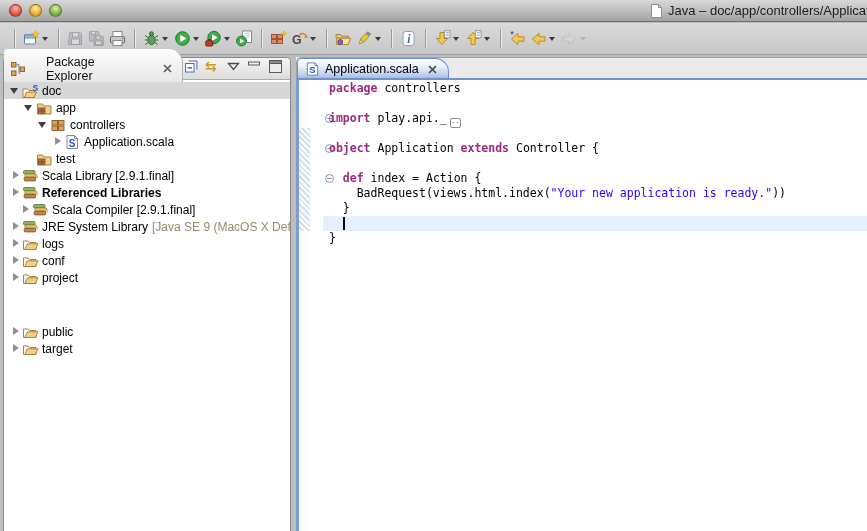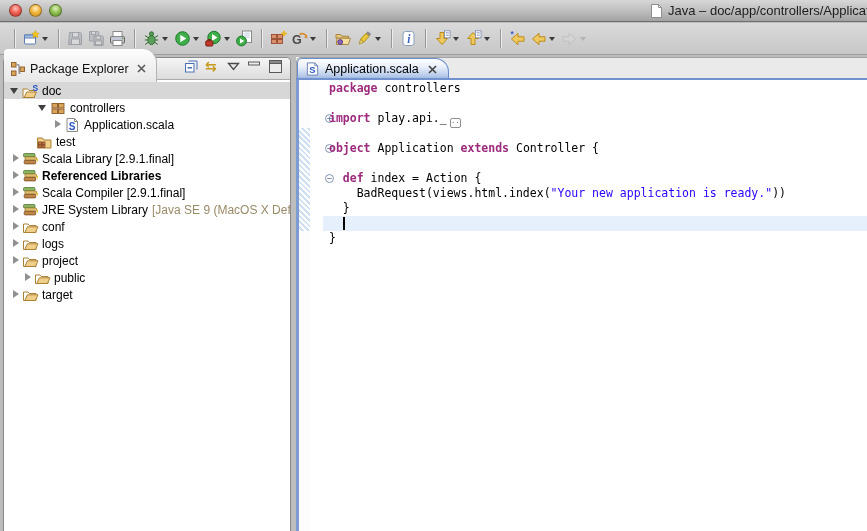--- a/index.html
+++ b/index.html
@@ -31,21 +31,21 @@
   .tbtn.disabled .dd{border-top-color:#888}
   .tsep{width:1px;height:19px;background:#989898;margin:0 6px;box-shadow:1px 0 0 #ececec}
 
   
   #pe{position:absolute;left:3px;top:57px;width:288px;bottom:0;background:#fff;
     border:1px solid #898989;border-bottom:none;border-radius:5px 5px 0 0}
   .vheader{position:relative;height:22px;background:linear-gradient(#f5f5f5,#dcdcdc);
     border-bottom:1px solid #ababab;border-radius:4px 4px 0 0;display:flex;align-items:center}
   .vtab{display:flex;align-items:center;height:39px;padding:0 8px 0 6px;
     background:linear-gradient(#fdfdfd,#e4e4e4);border-right:1px solid #b2b2b2;
-    border-radius:4px 14px 0 0;font-size:12.5px;color:#111;gap:4px}
+    border-radius:4px 14px 0 0;font-size:12.5px;color:#111;gap:20px}
   .vclose{display:flex;margin-left:2px}
   .vicons{margin-left:auto;display:flex;align-items:center;gap:4px;padding-right:6px}
   .vbtn{display:flex}
   .tree{position:absolute;top:23px;left:0;right:0;bottom:0;overflow:hidden;
     font-size:12px;color:#000;padding-top:1px}
   .trow{height:17px;display:flex;align-items:center;white-space:nowrap}
   .trow.selected{background:#d7d7d7}
   .arr{width:11px;height:11px;flex:0 0 11px;position:relative}
   .arr.expanded::after{content:"";position:absolute;left:0;top:3px;
     border-left:4.5px solid transparent;border-right:4.5px solid transparent;border-top:6px solid #404040}
@@ -347,58 +347,73 @@
         <span class="arr expanded"></span>
         <span class="ticon16">
           <svg width="17" height="17" viewBox="0 0 17 17">
             <path d="M1 6 v8.5 h11.5 v-7 h-5.5 l-1.5 -1.5 h-4.5z" fill="#fff" stroke="#ab8136"></path>
             <path d="M2.2 14.5 l2.4 -5.5 h9.8 l-2.4 5.5z" fill="#f0cf8a" stroke="#ab8136"></path>
             <text x="10.5" y="7.5" font-size="8.5" font-weight="bold" fill="#2456c8" font-family="Liberation Sans,sans-serif">S</text>
           </svg>
         </span>
         <span class="tlabel">doc</span>
       </div>
-      <div class="trow" style="padding-left: 34px;">
+      <div class="trow" style="padding-left: 20px;">
         <span class="arr expanded"></span>
-        <span class="ticon16">
-          <svg width="17" height="17" viewBox="0 0 17 17">
-            <g stroke="#8a5a28" fill="#d9a55a" stroke-width="0.9">
-              <rect x="2" y="3.5" width="5.5" height="4.5"></rect>
-              <rect x="8.5" y="3.5" width="5.5" height="4.5"></rect>
-              <rect x="2" y="9" width="5.5" height="4.5"></rect>
-              <rect x="8.5" y="9" width="5.5" height="4.5"></rect>
-            </g>
-          </svg>
-        </span>
-        <span class="tlabel">controllers</span>
-      </div>
-      <div class="trow" style="padding-left: 48px;">
-        <span class="arr collapsed"></span>
-        <span class="ticon16">
-          <svg width="17" height="17" viewBox="0 0 17 17">
-            <path d="M3 1.5 h7.5 l3 3 v10 h-10.5z" fill="#fff" stroke="#8a8a8a"></path>
-            <path d="M10.5 1.5 v3 h3" fill="none" stroke="#8a8a8a"></path>
-            <text x="4.8" y="12.5" font-size="10" font-weight="bold" fill="#2a56c8" font-family="Liberation Sans,sans-serif">S</text>
-          </svg>
-        </span>
-        <span class="tlabel">Application.scala</span>
-      </div>
-      <div class="trow" style="padding-left: 20px;">
-        <span class="arr "></span>
         <span class="ticon16">
           <svg width="17" height="17" viewBox="0 0 17 17">
             <path d="M1.5 4 h5 l1.5 2 h7 v8 h-13.5z" fill="#f0cf8a" stroke="#ab8136"></path>
             <g fill="#c87848" stroke="#7a3a20" stroke-width="0.7">
               <rect x="2.5" y="8" width="3" height="2.5"></rect>
               <rect x="6" y="8" width="3" height="2.5"></rect>
               <rect x="2.5" y="11" width="3" height="2.5"></rect>
               <rect x="6" y="11" width="3" height="2.5"></rect>
             </g>
           </svg>
         </span>
+        <span class="tlabel">app</span>
+      </div>
+      <div class="trow" style="padding-left: 34px;">
+        <span class="arr expanded"></span>
+        <span class="ticon16">
+          <svg width="17" height="17" viewBox="0 0 17 17">
+            <g stroke="#8a5a28" fill="#d9a55a" stroke-width="0.9">
+              <rect x="2" y="3.5" width="5.5" height="4.5"></rect>
+              <rect x="8.5" y="3.5" width="5.5" height="4.5"></rect>
+              <rect x="2" y="9" width="5.5" height="4.5"></rect>
+              <rect x="8.5" y="9" width="5.5" height="4.5"></rect>
+            </g>
+          </svg>
+        </span>
+        <span class="tlabel">controllers</span>
+      </div>
+      <div class="trow" style="padding-left: 48px;">
+        <span class="arr collapsed"></span>
+        <span class="ticon16">
+          <svg width="17" height="17" viewBox="0 0 17 17">
+            <path d="M3 1.5 h7.5 l3 3 v10 h-10.5z" fill="#fff" stroke="#8a8a8a"></path>
+            <path d="M10.5 1.5 v3 h3" fill="none" stroke="#8a8a8a"></path>
+            <text x="4.8" y="12.5" font-size="10" font-weight="bold" fill="#2a56c8" font-family="Liberation Sans,sans-serif">S</text>
+          </svg>
+        </span>
+        <span class="tlabel">Application.scala</span>
+      </div>
+      <div class="trow" style="padding-left: 20px;">
+        <span class="arr "></span>
+        <span class="ticon16">
+          <svg width="17" height="17" viewBox="0 0 17 17">
+            <path d="M1.5 4 h5 l1.5 2 h7 v8 h-13.5z" fill="#f0cf8a" stroke="#ab8136"></path>
+            <g fill="#c87848" stroke="#7a3a20" stroke-width="0.7">
+              <rect x="2.5" y="8" width="3" height="2.5"></rect>
+              <rect x="6" y="8" width="3" height="2.5"></rect>
+              <rect x="2.5" y="11" width="3" height="2.5"></rect>
+              <rect x="6" y="11" width="3" height="2.5"></rect>
+            </g>
+          </svg>
+        </span>
         <span class="tlabel">test</span>
       </div>
       <div class="trow" style="padding-left: 6px;">
         <span class="arr collapsed"></span>
         <span class="ticon16">
           <svg width="17" height="17" viewBox="0 0 17 17">
             <rect x="1.5" y="2.5" width="11.5" height="3.4" rx="1" fill="#8ab45f" stroke="#55783a" stroke-width="0.8"></rect>
             <rect x="3" y="5.9" width="11.5" height="3.4" rx="1" fill="#e0c070" stroke="#9a7a30" stroke-width="0.8"></rect>
             <rect x="2.2" y="9.3" width="11.5" height="3.6" rx="1" fill="#c08848" stroke="#7a4a20" stroke-width="0.8"></rect>
             <path d="M14.6 7.5 q1.4 1.2 0.6 3" stroke="#e8c020" stroke-width="1.2" fill="none"></path>
@@ -411,21 +426,21 @@
         <span class="ticon16">
           <svg width="17" height="17" viewBox="0 0 17 17">
             <rect x="1.5" y="2.5" width="11.5" height="3.4" rx="1" fill="#8ab45f" stroke="#55783a" stroke-width="0.8"></rect>
             <rect x="3" y="5.9" width="11.5" height="3.4" rx="1" fill="#e0c070" stroke="#9a7a30" stroke-width="0.8"></rect>
             <rect x="2.2" y="9.3" width="11.5" height="3.6" rx="1" fill="#c08848" stroke="#7a4a20" stroke-width="0.8"></rect>
             <path d="M14.6 7.5 q1.4 1.2 0.6 3" stroke="#e8c020" stroke-width="1.2" fill="none"></path>
           </svg>
         </span>
         <span class="tlabel">Referenced Libraries</span>
       </div>
-      <div class="trow" style="padding-left: 6px;">
+      <div class="trow" style="padding-left: 16px;">
         <span class="arr collapsed"></span>
         <span class="ticon16">
           <svg width="17" height="17" viewBox="0 0 17 17">
             <rect x="1.5" y="2.5" width="11.5" height="3.4" rx="1" fill="#8ab45f" stroke="#55783a" stroke-width="0.8"></rect>
             <rect x="3" y="5.9" width="11.5" height="3.4" rx="1" fill="#e0c070" stroke="#9a7a30" stroke-width="0.8"></rect>
             <rect x="2.2" y="9.3" width="11.5" height="3.6" rx="1" fill="#c08848" stroke="#7a4a20" stroke-width="0.8"></rect>
             <path d="M14.6 7.5 q1.4 1.2 0.6 3" stroke="#e8c020" stroke-width="1.2" fill="none"></path>
           </svg>
         </span>
         <span class="tlabel">Scala Compiler [2.9.1.final]</span>
@@ -444,43 +459,43 @@
         <span class="tsuffix">[Java SE 9 (MacOS X Def</span>
       </div>
       <div class="trow" style="padding-left: 6px;">
         <span class="arr collapsed"></span>
         <span class="ticon16">
           <svg width="17" height="17" viewBox="0 0 17 17">
             <path d="M1.5 5 v8.5 h12.5 v-7 h-6.5 l-1.5 -1.5 h-4.5z" fill="#fff" stroke="#ab8136"></path>
             <path d="M2.8 13.5 l2.6 -5.7 h10.6 l-2.6 5.7z" fill="#f0cf8a" stroke="#ab8136"></path>
           </svg>
         </span>
-        <span class="tlabel">conf</span>
+        <span class="tlabel">logs</span>
       </div>
       <div class="trow" style="padding-left: 6px;">
         <span class="arr collapsed"></span>
         <span class="ticon16">
           <svg width="17" height="17" viewBox="0 0 17 17">
             <path d="M1.5 5 v8.5 h12.5 v-7 h-6.5 l-1.5 -1.5 h-4.5z" fill="#fff" stroke="#ab8136"></path>
             <path d="M2.8 13.5 l2.6 -5.7 h10.6 l-2.6 5.7z" fill="#f0cf8a" stroke="#ab8136"></path>
           </svg>
         </span>
-        <span class="tlabel">logs</span>
+        <span class="tlabel">conf</span>
       </div>
       <div class="trow" style="padding-left: 6px;">
         <span class="arr collapsed"></span>
         <span class="ticon16">
           <svg width="17" height="17" viewBox="0 0 17 17">
             <path d="M1.5 5 v8.5 h12.5 v-7 h-6.5 l-1.5 -1.5 h-4.5z" fill="#fff" stroke="#ab8136"></path>
             <path d="M2.8 13.5 l2.6 -5.7 h10.6 l-2.6 5.7z" fill="#f0cf8a" stroke="#ab8136"></path>
           </svg>
         </span>
         <span class="tlabel">project</span>
       </div>
-      <div class="trow" style="padding-left: 18px;">
+      <div class="trow" style="padding-left: 6px; margin-top: 37px;">
         <span class="arr collapsed"></span>
         <span class="ticon16">
           <svg width="17" height="17" viewBox="0 0 17 17">
             <path d="M1.5 5 v8.5 h12.5 v-7 h-6.5 l-1.5 -1.5 h-4.5z" fill="#fff" stroke="#ab8136"></path>
             <path d="M2.8 13.5 l2.6 -5.7 h10.6 l-2.6 5.7z" fill="#f0cf8a" stroke="#ab8136"></path>
           </svg>
         </span>
         <span class="tlabel">public</span>
       </div>
       <div class="trow" style="padding-left: 6px;">

